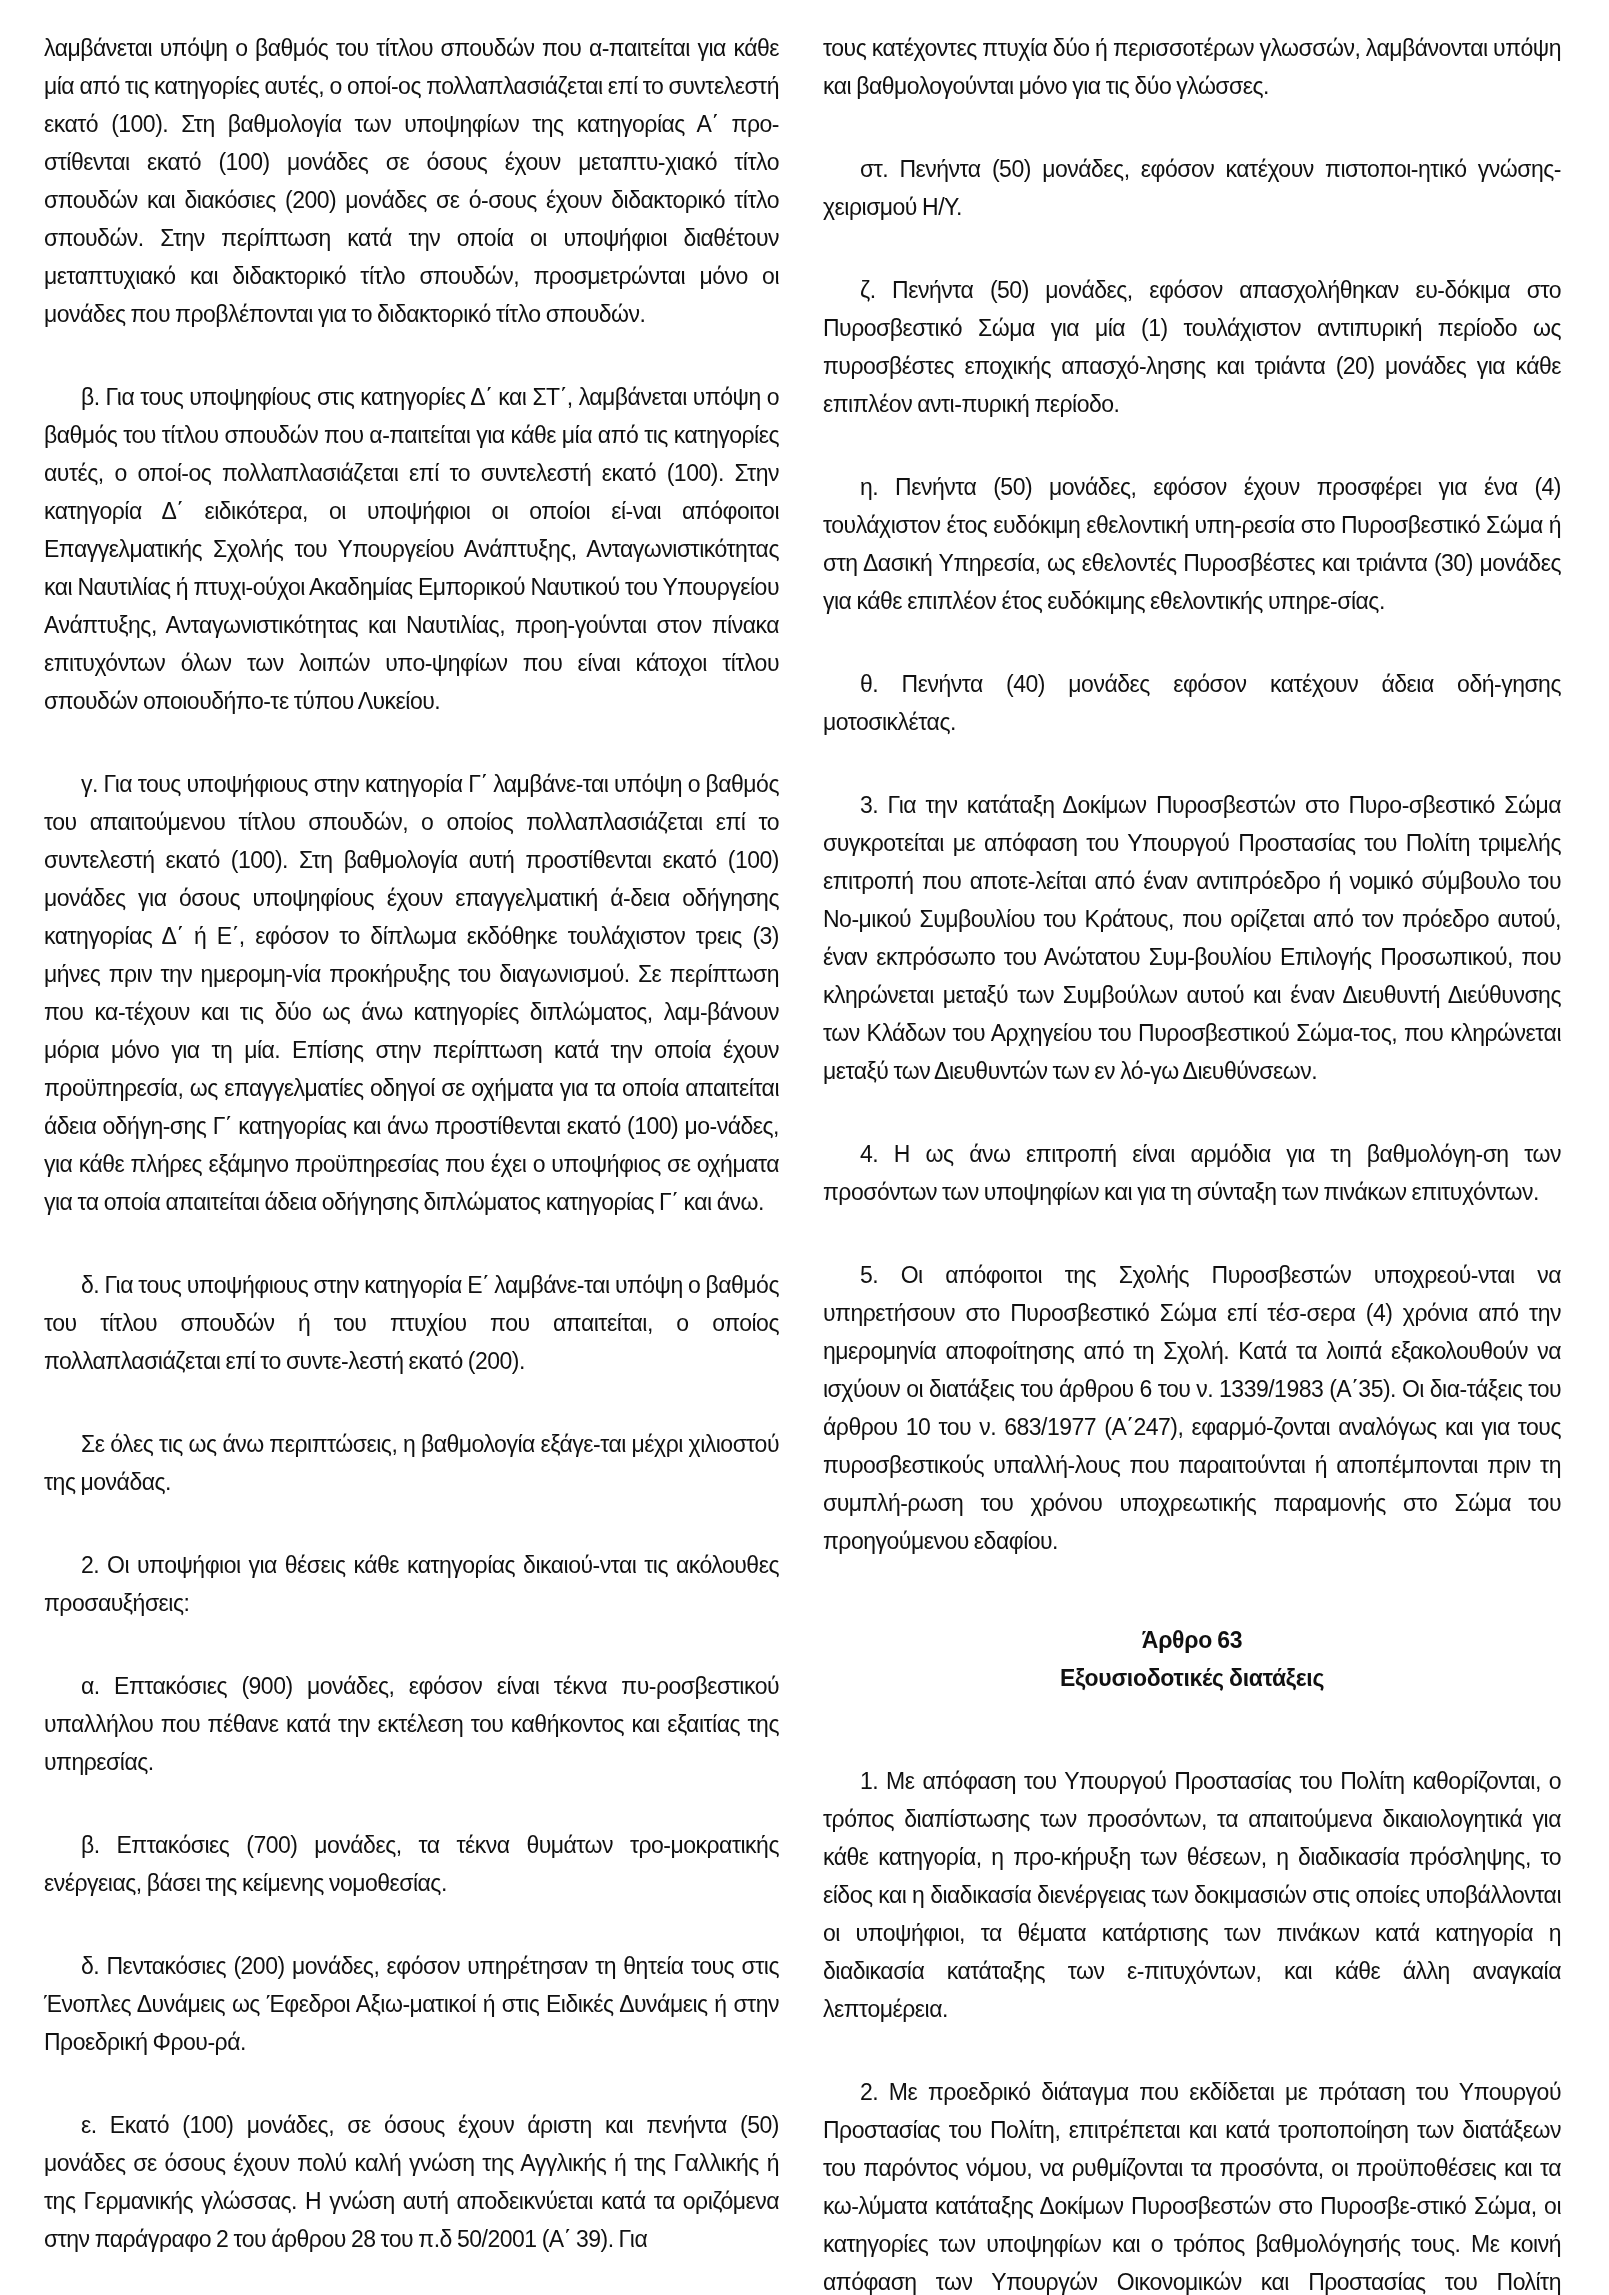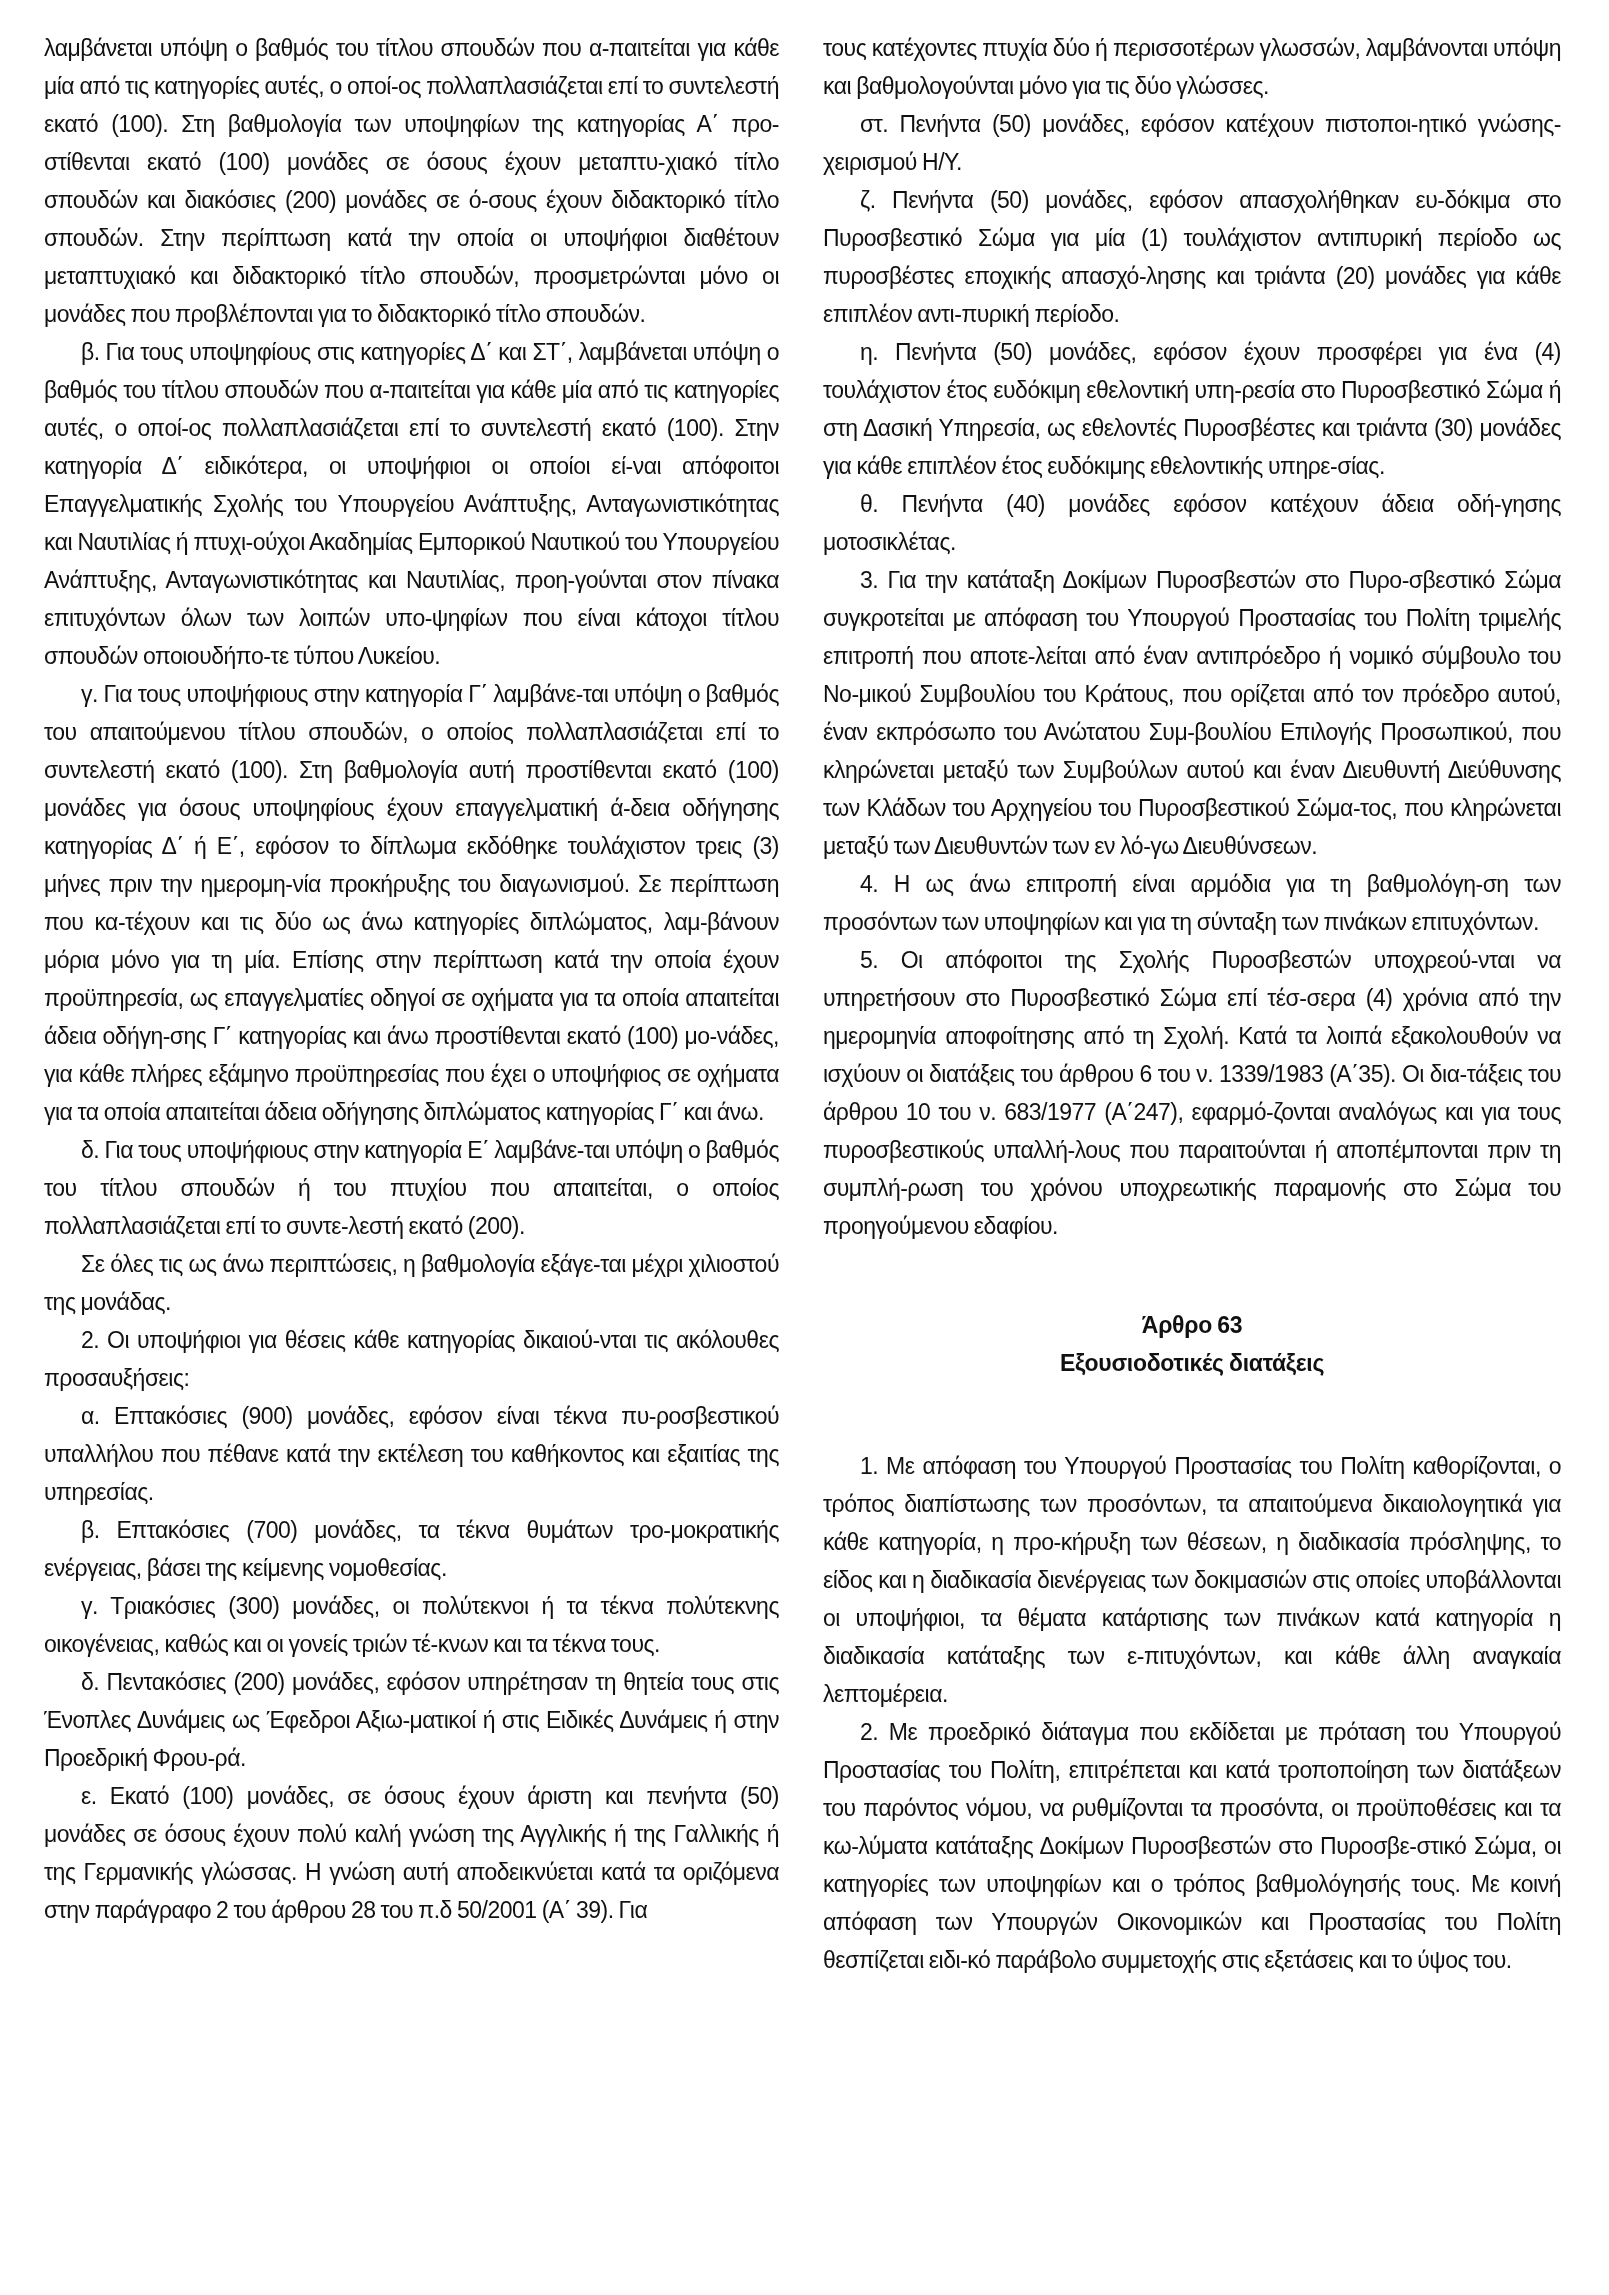--- a/index.html
+++ b/index.html
@@ -8,21 +8,21 @@
   .col {
     position: absolute; top: 29px;
     font-family: "Liberation Sans", "DejaVu Sans", sans-serif;
     font-size: 23px; line-height: 38px;
     text-align: justify; letter-spacing: -0.5px; word-spacing: -0.8px;
     font-stretch: condensed;
   }
   .col-left { left: 44px; width: 735px; }
   .col-right { left: 823px; width: 738px; }
   .col p { margin: 0; text-indent: 0; }
-  .col p.ind { text-indent: 37px; }
+  .col p.ind { text-indent: 37px; margin-top: 45px; }
   .col p.cont { text-indent: 0; }
   .article-heading {
     text-align: center; font-weight: bold; margin: 0;
     letter-spacing: -0.3px;
   }
   .art-block { margin-top: 61px; margin-bottom: 65px; }
 </style>
 </head>
 <body>
 
@@ -30,21 +30,20 @@
 
   <div class="col col-left">
     <p class="cont">λαμβάνεται υπόψη ο βαθμός του τίτλου σπουδών που α-παιτείται για κάθε μία από τις κατηγορίες αυτές, ο οποί-ος πολλαπλασιάζεται επί το συντελεστή εκατό (100). Στη βαθμολογία των υποψηφίων της κατηγορίας Α΄ προ-στίθενται εκατό (100) μονάδες σε όσους έχουν μεταπτυ-χιακό τίτλο σπουδών και διακόσιες (200) μονάδες σε ό-σους έχουν διδακτορικό τίτλο σπουδών. Στην περίπτωση κατά την οποία οι υποψήφιοι διαθέτουν μεταπτυχιακό και διδακτορικό τίτλο σπουδών, προσμετρώνται μόνο οι μονάδες που προβλέπονται για το διδακτορικό τίτλο σπουδών.</p>
     <p class="ind">β. Για τους υποψηφίους στις κατηγορίες Δ΄ και ΣΤ΄, λαμβάνεται υπόψη ο βαθμός του τίτλου σπουδών που α-παιτείται για κάθε μία από τις κατηγορίες αυτές, ο οποί-ος πολλαπλασιάζεται επί το συντελεστή εκατό (100). Στην κατηγορία Δ΄ ειδικότερα, οι υποψήφιοι οι οποίοι εί-ναι απόφοιτοι Επαγγελματικής Σχολής του Υπουργείου Ανάπτυξης, Ανταγωνιστικότητας και Ναυτιλίας ή πτυχι-ούχοι Ακαδημίας Εμπορικού Ναυτικού του Υπουργείου Ανάπτυξης, Ανταγωνιστικότητας και Ναυτιλίας, προη-γούνται στον πίνακα επιτυχόντων όλων των λοιπών υπο-ψηφίων που είναι κάτοχοι τίτλου σπουδών οποιουδήπο-τε τύπου Λυκείου.</p>
     <p class="ind">γ. Για τους υποψήφιους στην κατηγορία Γ΄ λαμβάνε-ται υπόψη ο βαθμός του απαιτούμενου τίτλου σπουδών, ο οποίος πολλαπλασιάζεται επί το συντελεστή εκατό (100). Στη βαθμολογία αυτή προστίθενται εκατό (100) μονάδες για όσους υποψηφίους έχουν επαγγελματική ά-δεια οδήγησης κατηγορίας Δ΄ ή Ε΄, εφόσον το δίπλωμα εκδόθηκε τουλάχιστον τρεις (3) μήνες πριν την ημερομη-νία προκήρυξης του διαγωνισμού. Σε περίπτωση που κα-τέχουν και τις δύο ως άνω κατηγορίες διπλώματος, λαμ-βάνουν μόρια μόνο για τη μία. Επίσης στην περίπτωση κατά την οποία έχουν προϋπηρεσία, ως επαγγελματίες οδηγοί σε οχήματα για τα οποία απαιτείται άδεια οδήγη-σης Γ΄ κατηγορίας και άνω προστίθενται εκατό (100) μο-νάδες, για κάθε πλήρες εξάμηνο προϋπηρεσίας που έχει ο υποψήφιος σε οχήματα για τα οποία απαιτείται άδεια οδήγησης διπλώματος κατηγορίας Γ΄ και άνω.</p>
     <p class="ind">δ. Για τους υποψήφιους στην κατηγορία Ε΄ λαμβάνε-ται υπόψη ο βαθμός του τίτλου σπουδών ή του πτυχίου που απαιτείται, ο οποίος πολλαπλασιάζεται επί το συντε-λεστή εκατό (200).</p>
     <p class="ind">Σε όλες τις ως άνω περιπτώσεις, η βαθμολογία εξάγε-ται μέχρι χιλιοστού της μονάδας.</p>
     <p class="ind">2. Οι υποψήφιοι για θέσεις κάθε κατηγορίας δικαιού-νται τις ακόλουθες προσαυξήσεις:</p>
     <p class="ind">α. Επτακόσιες (900) μονάδες, εφόσον είναι τέκνα πυ-ροσβεστικού υπαλλήλου που πέθανε κατά την εκτέλεση του καθήκοντος και εξαιτίας της υπηρεσίας.</p>
     <p class="ind">β. Επτακόσιες (700) μονάδες, τα τέκνα θυμάτων τρο-μοκρατικής ενέργειας, βάσει της κείμενης νομοθεσίας.</p>
-    <p class="ind">γ. Τριακόσιες (300) μονάδες, οι πολύτεκνοι ή τα τέκνα πολύτεκνης οικογένειας, καθώς και οι γονείς τριών τέ-κνων και τα τέκνα τους.</p>
     <p class="ind">δ. Πεντακόσιες (200) μονάδες, εφόσον υπηρέτησαν τη θητεία τους στις Ένοπλες Δυνάμεις ως Έφεδροι Αξιω-ματικοί ή στις Ειδικές Δυνάμεις ή στην Προεδρική Φρου-ρά.</p>
     <p class="ind">ε. Εκατό (100) μονάδες, σε όσους έχουν άριστη και πενήντα (50) μονάδες σε όσους έχουν πολύ καλή γνώση της Αγγλικής ή της Γαλλικής ή της Γερμανικής γλώσσας. Η γνώση αυτή αποδεικνύεται κατά τα οριζόμενα στην παράγραφο 2 του άρθρου 28 του π.δ 50/2001 (Α΄ 39). Για</p>
   </div>
 
   <div class="col col-right">
     <p class="cont">τους κατέχοντες πτυχία δύο ή περισσοτέρων γλωσσών, λαμβάνονται υπόψη και βαθμολογούνται μόνο για τις δύο γλώσσες.</p>
     <p class="ind">στ. Πενήντα (50) μονάδες, εφόσον κατέχουν πιστοποι-ητικό γνώσης-χειρισμού Η/Υ.</p>
     <p class="ind">ζ. Πενήντα (50) μονάδες, εφόσον απασχολήθηκαν ευ-δόκιμα στο Πυροσβεστικό Σώμα για μία (1) τουλάχιστον αντιπυρική περίοδο ως πυροσβέστες εποχικής απασχό-λησης και τριάντα (20) μονάδες για κάθε επιπλέον αντι-πυρική περίοδο.</p>
     <p class="ind">η. Πενήντα (50) μονάδες, εφόσον έχουν προσφέρει για ένα (4) τουλάχιστον έτος ευδόκιμη εθελοντική υπη-ρεσία στο Πυροσβεστικό Σώμα ή στη Δασική Υπηρεσία, ως εθελοντές Πυροσβέστες και τριάντα (30) μονάδες για κάθε επιπλέον έτος ευδόκιμης εθελοντικής υπηρε-σίας.</p>
     <p class="ind">θ. Πενήντα (40) μονάδες εφόσον κατέχουν άδεια οδή-γησης μοτοσικλέτας.</p>

